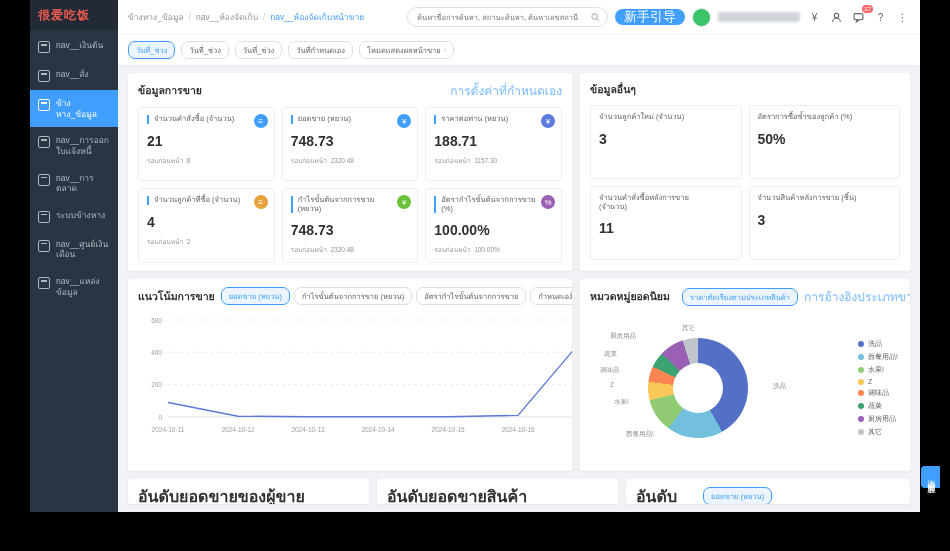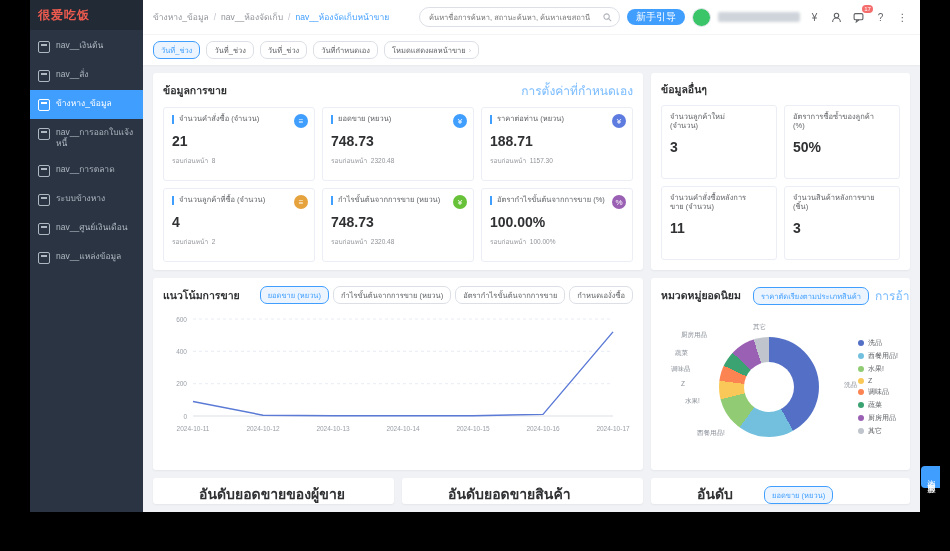--- a/index.html
+++ b/index.html
@@ -1,59 +1,59 @@
 <!DOCTYPE html>
 <html><head>
 <meta charset="utf-8">
 <style>
   html,body{margin:0;padding:0;background:#000;}
   .frame{position:relative;width:950px;height:551px;background:#000;overflow:hidden;
          font-family:"Liberation Sans","DejaVu Sans",sans-serif;-webkit-font-smoothing:antialiased;}
   .app{position:absolute;left:30px;top:0;width:890px;height:512px;display:flex;background:#f0f2f5;overflow:hidden;}
 
   
-  .sidebar{width:113px;background:#2b3442;display:flex;flex-direction:column;flex-shrink:0;}
+  .sidebar{width:88px;background:#2b3442;display:flex;flex-direction:column;flex-shrink:0;}
   .logo{height:30px;display:flex;align-items:center;padding-left:8px;color:#f05b4f;font-weight:bold;font-size:12px;background:#222a35;letter-spacing:1px;}
   .nav{flex:1;padding-top:2px;}
   .nav-item{display:flex;align-items:flex-start;gap:6px;padding:8px 8px;color:#aeb7c2;font-size:8.5px;line-height:1.25;cursor:pointer;}
   .nav-item.active{background:#409eff;color:#fff;}
   .s-icon{width:10px;height:10px;border:1.2px solid currentColor;border-radius:2px;flex-shrink:0;position:relative;margin-top:1px;}
   .s-icon::after{content:"";position:absolute;left:2px;top:2px;right:2px;height:1.5px;background:currentColor;}
 
   
   .main{flex:1;display:flex;flex-direction:column;min-width:0;}
   .topbar{height:34px;background:#fff;display:flex;align-items:center;padding:0 10px;gap:7px;flex-shrink:0;}
   .breadcrumb{display:flex;gap:5px;font-size:8.5px;color:#909399;align-items:center;white-space:nowrap;}
   .crumb-sep{color:#c0c4cc;}
   .crumb-cur{color:#409eff;text-align:right;}
   .spacer{flex:1;}
   .search{width:185px;height:18px;border:1px solid #dcdfe6;border-radius:10px;display:flex;align-items:center;padding:0 7px;gap:4px;background:#fff;}
   .search input{border:0;outline:0;flex:1;font-size:7.5px;color:#606266;background:transparent;min-width:0;}
-  .guide-btn{height:16px;padding:0 9px;background:#409eff;color:#fff;font-size:10px;border-radius:9px;display:flex;align-items:center;border:0;cursor:pointer;white-space:nowrap;}
+  .guide-btn{height:16px;padding:0 9px;background:#409eff;color:#fff;font-size:13px;border-radius:9px;display:flex;align-items:center;border:0;cursor:pointer;white-space:nowrap;}
   .avatar{width:17px;height:17px;border-radius:50%;background:#3ac569;flex-shrink:0;border:1px solid #e4e7ed;}
   .blur-name{width:82px;height:10px;background:#cfd4db;border-radius:2px;filter:blur(1.5px);}
   .hicon{width:15px;height:15px;display:flex;align-items:center;justify-content:center;color:#606266;font-size:10px;position:relative;cursor:pointer;flex-shrink:0;}
   .badge{position:absolute;top:-5px;right:-7px;background:#f56c6c;color:#fff;font-size:6px;line-height:8px;border-radius:5px;padding:0 2px;min-width:7px;text-align:center;}
 
   
   .toolbar{height:30px;background:#fff;display:flex;align-items:center;gap:6px;padding:0 10px;border-top:1px solid #f4f5f7;box-shadow:0 1px 2px rgba(0,0,0,.04);flex-shrink:0;}
   .chip{border:1px solid #dcdfe6;color:#606266;font-size:7.5px;padding:2px 7px;border-radius:7px;background:#fff;white-space:nowrap;cursor:pointer;display:inline-flex;align-items:center;gap:3px;}
   .chip.active{border-color:#409eff;color:#409eff;background:#ecf5ff;}
   .chip .arrow{color:#c0c4cc;font-size:7px;}
 
   
   .content{flex:1;padding:8px 10px;display:flex;flex-direction:column;gap:8px;overflow:hidden;}
   .row{display:flex;gap:8px;flex-shrink:0;}
   .row3{flex:1;min-height:0;}
   .card{background:#fff;border-radius:3px;padding:8px 10px;box-shadow:0 1px 2px rgba(0,0,0,.05);overflow:hidden;box-sizing:border-box;}
   .card-head{display:flex;align-items:center;gap:6px;margin-bottom:7px;}
   .card-title{font-size:10.5px;font-weight:bold;color:#303133;white-space:nowrap;}
   .link{font-size:12px;color:#79bbff;cursor:pointer;white-space:nowrap;}
 
-  .w-left{width:490px;flex-shrink:0;}
+  .w-left{width:444px;flex-shrink:0;}
   .w-right{flex:1;min-width:0;}
 
   
   .tile-grid3{display:grid;grid-template-columns:repeat(3,1fr);gap:7px;}
   .tile-grid2{display:grid;grid-template-columns:repeat(2,1fr);gap:7px;}
   .tile{border:1px solid #ebeef5;border-radius:3px;padding:7px 8px;position:relative;min-height:58px;background:#fff;}
   .tile-label{font-size:7.5px;color:#606266;padding-left:5px;border-left:2px solid #409eff;line-height:1.15;padding-right:16px;}
   .tile-label.noline{border-left:0;padding-left:0;}
   .tile-value{font-size:14px;font-weight:bold;color:#303133;margin-top:9px;}
   .tile-prev{font-size:6.5px;color:#909399;margin-top:7px;}
@@ -76,21 +76,21 @@
   .donut-hole{position:absolute;left:53px;top:35px;width:50px;height:50px;border-radius:50%;background:#fff;}
   .callout{position:absolute;font-size:6.5px;color:#8a9099;white-space:nowrap;}
   .legend{margin-left:auto;margin-right:2px;display:flex;flex-direction:column;gap:3px;}
   .lg-item{display:flex;align-items:center;gap:4px;font-size:7px;color:#606266;cursor:pointer;white-space:nowrap;}
   .lg-dot{width:6px;height:6px;border-radius:50%;flex-shrink:0;}
 
   
   .rank-left{width:490px;display:flex;gap:8px;flex-shrink:0;}
   .rank-card{flex:1;min-width:0;}
   .rank-head{display:flex;align-items:flex-start;gap:5px;flex-wrap:wrap;}
-  .rank-title{font-size:14px;font-weight:bold;color:#303133;line-height:1.2;margin-left:36px;}
+  .rank-title{font-size:16px;font-weight:bold;color:#303133;line-height:1.2;}
   .mgr-title{max-width:62px;}
 
   
   .service-tab{position:absolute;left:921px;top:466px;width:15px;padding:7px 2px;background:#409eff;color:#fff;
                writing-mode:vertical-rl;text-orientation:upright;font-size:8.5px;letter-spacing:2px;
                border-radius:4px 0 0 4px;text-align:center;cursor:pointer;}
 </style>
 </head>
 <body>
 

